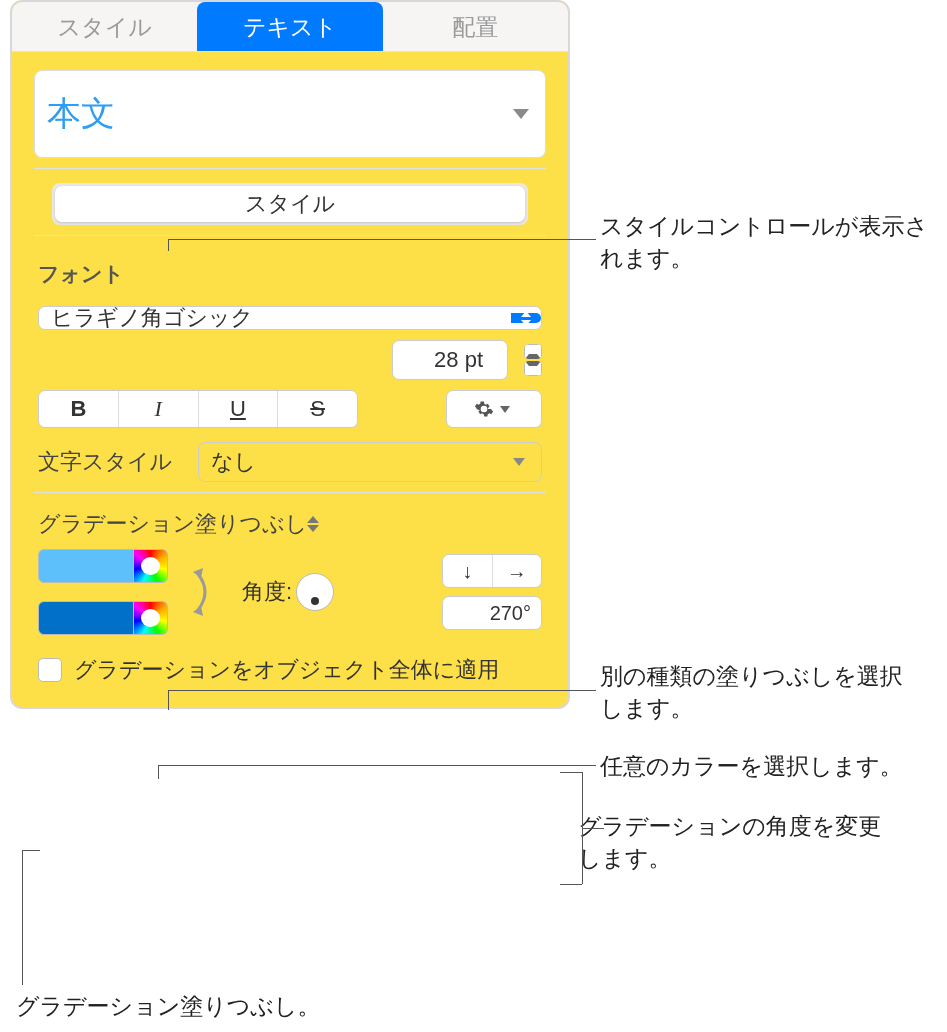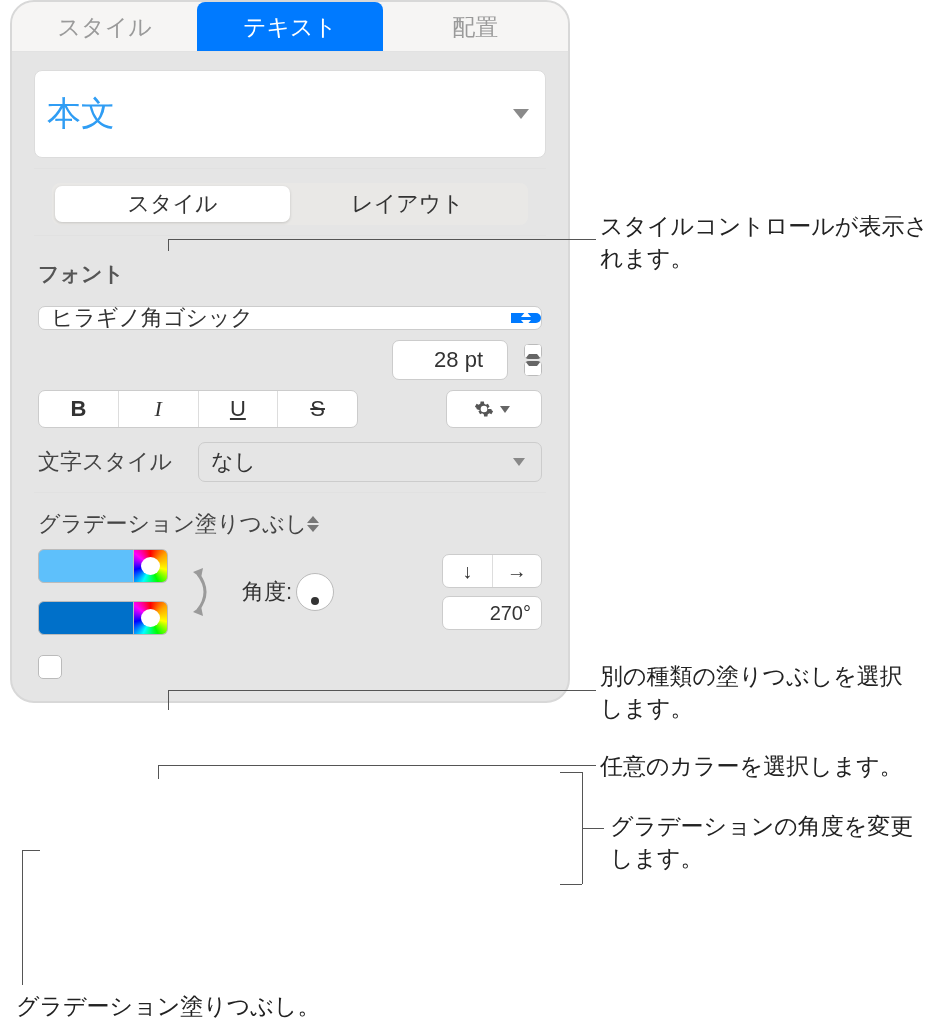--- a/index.html
+++ b/index.html
@@ -10,22 +10,22 @@
     height: 1032px;
     position: relative;
     font-size: 22px;
     color: #333;
   }
   .panel {
     position: absolute;
     left: 10px;
     top: 0;
     width: 560px;
-    background: #e5e5e5;
-    border-radius: 24px;
+    background: #fde047;
+    border-radius: 12px;
     border: 2px solid #d8d8d8;
     overflow: hidden;
   }
   .top-tabs {
     display: flex;
     border-bottom: 1px solid #e2e2e2;
     background: #f6f5f4;
   }
   .top-tab {
     flex: 1;
@@ -325,21 +325,20 @@
 
   <div class="paragraph-style">
     <span>本文</span>
     <div class="chev-down"></div>
   </div>
 
   <div class="divider"></div>
 
   <div class="seg-control">
     <div class="seg active">スタイル</div>
-    <div class="seg">レイアウト</div>
   </div>
 
   <div class="divider"></div>
 
   <div class="label-h">フォント</div>
 
   <div class="row">
     <div class="select" style="flex:1">
       <span>ヒラギノ角ゴシック</span>
       <div class="stepper-btn">
@@ -426,36 +425,37 @@
         <div>→</div>
       </div>
       <div class="angle-field">
         <span>270°</span>
       </div>
     </div>
   </div>
 
   <div class="checkbox-row">
     <div class="checkbox"></div>
+    <span>グラデーションをオブジェクト全体に適用</span>
   </div>
 </div>
 
 <div class="callout" style="left:600px;top:210px;width:330px">スタイルコントロールが表示されます。</div>
 <div class="lead" style="left:168px;top:239px;width:428px"></div>
 <div class="lead-v" style="left:168px;top:239px;height:12px"></div>
 
 <div class="callout" style="left:600px;top:660px;width:320px">別の種類の塗りつぶしを選択します。</div>
 <div class="lead" style="left:168px;top:690px;width:428px"></div>
 <div class="lead-v" style="left:168px;top:690px;height:20px"></div>
 
 <div class="callout" style="left:600px;top:750px;width:340px">任意のカラーを選択します。</div>
 <div class="lead" style="left:158px;top:765px;width:438px"></div>
 <div class="lead-v" style="left:158px;top:765px;height:14px"></div>
 
-<div class="callout" style="left:610px;top:810px;width:320px">グラデーションの角度を変更します。</div>
+<div class="callout" style="left:578px;top:810px;width:320px">グラデーションの角度を変更します。</div>
 <div class="lead" style="left:582px;top:828px;width:22px"></div>
 <div class="lead-v" style="left:582px;top:772px;height:112px"></div>
 <div class="lead" style="left:560px;top:772px;width:22px"></div>
 <div class="lead" style="left:560px;top:884px;width:22px"></div>
 
 <div class="callout" style="left:16px;top:990px;width:400px">グラデーション塗りつぶし。</div>
 <div class="lead-v" style="left:22px;top:850px;height:135px"></div>
 <div class="lead" style="left:22px;top:850px;width:18px"></div>
 
 </body></html>

